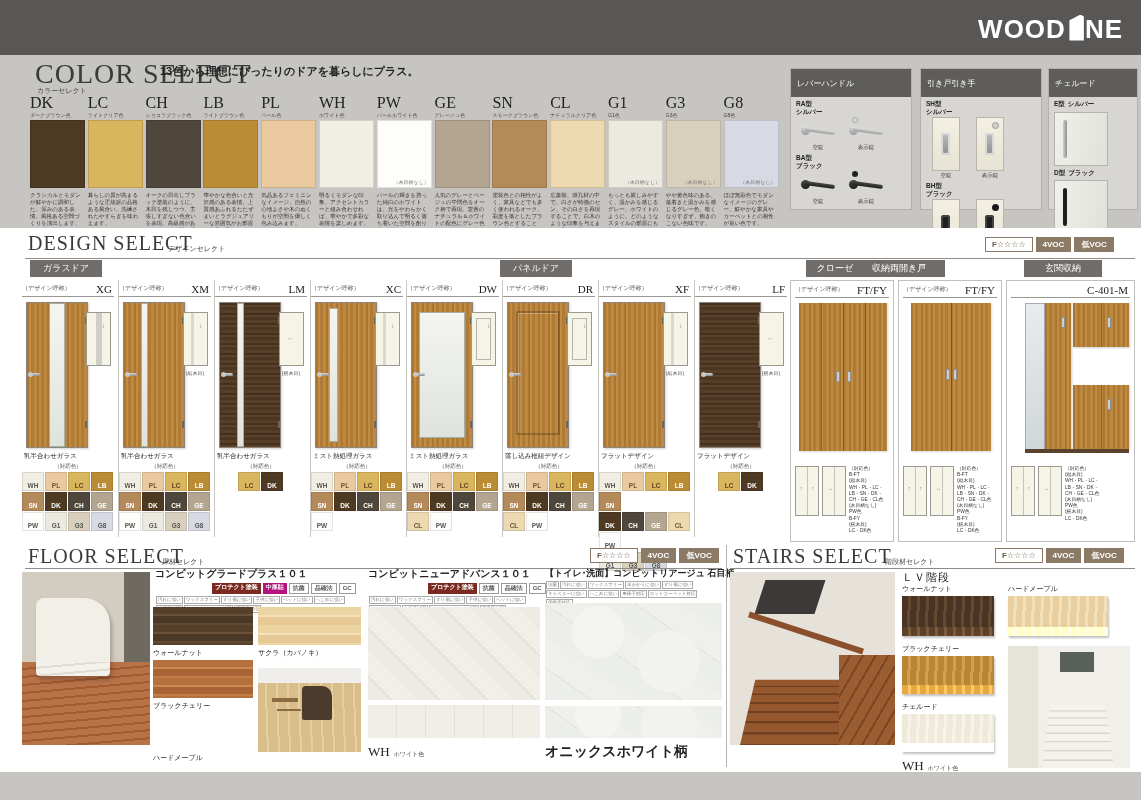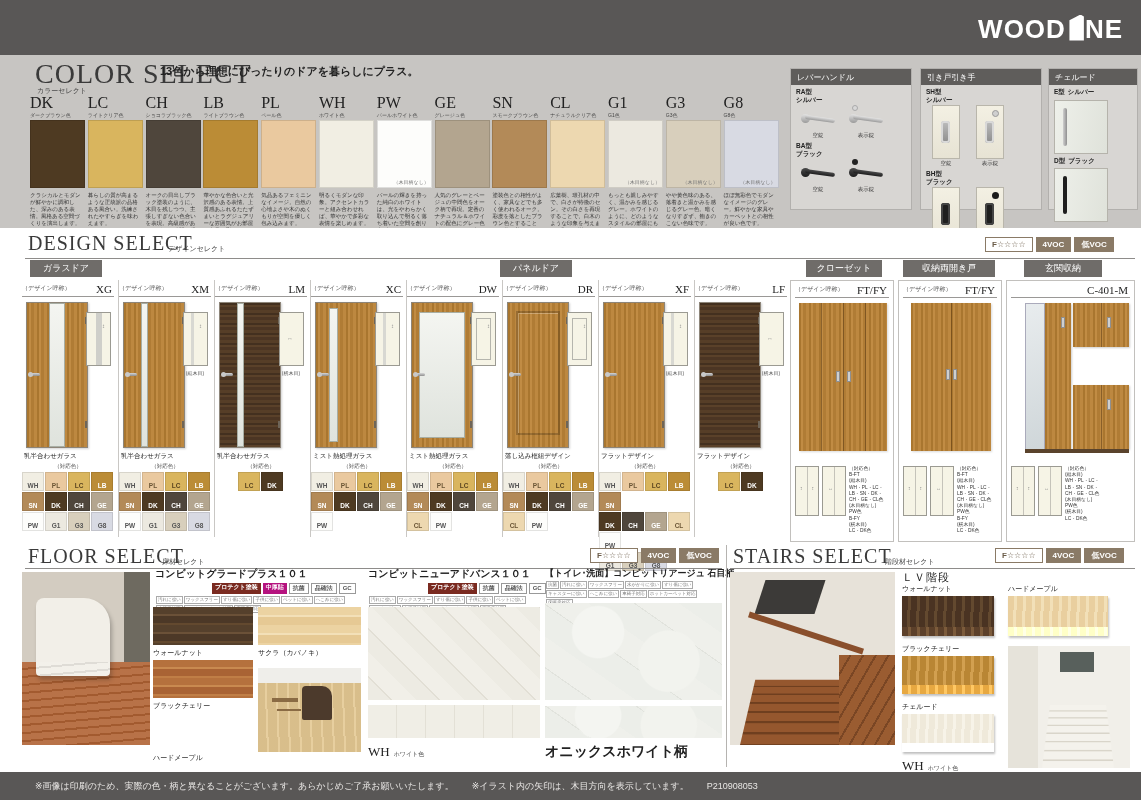--- a/index.html
+++ b/index.html
@@ -27,21 +27,21 @@
   .cs-item{position:absolute;width:55px;}
   .cs-code{font-size:16px;color:#222;line-height:16px;}
   .cs-name{font-size:5px;color:#444;margin-top:1px;white-space:nowrap;}
   .cs-swatch{width:55px;height:68px;margin-top:2px;position:relative;border:1px solid rgba(0,0,0,.12);box-sizing:border-box;}
   .grain-v{background-image:repeating-linear-gradient(90deg,rgba(60,30,0,.10) 0 2px,rgba(255,255,255,.06) 2px 4px,rgba(0,0,0,0) 4px 6px);}
   .nograin-tag{position:absolute;right:2px;bottom:2px;font-size:5px;color:#777;}
   .cs-desc{font-size:5.5px;line-height:7px;color:#333;margin-top:4px;}
 
   
   .hw-panel{position:absolute;top:68px;height:142px;background:#d8d6d3;border:1px solid #b2b0ad;box-sizing:border-box;}
-  .hw-head{height:16px;background:#5f5d5b;color:#fff;font-size:8px;display:flex;align-items:center;padding-left:6px;}
+  .hw-head{height:28px;background:#5f5d5b;color:#fff;font-size:8px;display:flex;align-items:center;padding-left:6px;}
   .hw-item{position:relative;padding:3px 4px 0 5px;}
   .hw-name{font-size:6.5px;font-weight:bold;line-height:7.5px;color:#222;}
   .hw-cells{display:flex;gap:4px;margin-top:2px;}
   .hw-cell{width:44px;text-align:center;}
   .hw-cap{font-size:5.5px;color:#333;margin-top:1px;}
   .lever{position:relative;height:26px;}
   .lever .rose{position:absolute;left:5px;top:9px;width:9px;height:9px;border-radius:50%;}
   .lever .bar{position:absolute;left:9px;top:12px;width:30px;height:4px;border-radius:2px;transform:rotate(8deg);}
   .lever .turn{position:absolute;left:8px;top:0;width:6px;height:6px;border-radius:50%;}
   .tone-silver .rose,.tone-silver .bar{background:linear-gradient(#e2e2e2,#9a9a9a);}
@@ -357,21 +357,21 @@
   <div class="rule" style="left:25px;top:258px;width:1110px;"></div>
   <div class="badge-row" style="left:985px;top:237px;">
       <span class="badge outline">F☆☆☆☆</span>
       <span class="badge solid">4VOC</span>
       <span class="badge solid">低VOC</span>
     </div>
   <div id="design-root">
       <div class="tagbar" style="left: 30px; width: 72px;">ガラスドア</div>
       <div class="tagbar" style="left: 500px; width: 72px;">パネルドア</div>
       <div class="tagbar" style="left: 806px; width: 76px;">クローゼット</div>
-      <div class="tagbar" style="left: 903px; width: 92px;">収納両開き戸</div>
+      <div class="tagbar" style="left: 853px; width: 92px;">収納両開き戸</div>
       <div class="tagbar" style="left: 1024px; width: 78px;">玄関収納</div>
       <div class="door-col" style="left: 22px; width: 92px;">
         <div class="d-labelrow">
           <span class="d-call">（デザイン呼称）</span>
           <span class="d-code serif">XG</span>
         </div>
         <div class="door wood-oak">
           <div class="glass-strip" style="left: 22px; width: 16px; top: 0px; bottom: 0px;"></div>
           <div class="handle"></div>
           <div class="hinge" style="top: 14px;"></div>
@@ -985,18 +985,13 @@
         <div class="edge" style="background: repeating-linear-gradient(92deg, rgb(239, 233, 218) 0px, rgb(239, 233, 218) 6px, rgb(247, 243, 232) 6px, rgb(247, 243, 232) 9px);"></div>
       </div>
       <div class="abs" style="left: 902px; top: 756px;"><span class="wh-code serif">WH</span><span class="wh-sub">ホワイト色</span></div>
       <div class="photo" style="left: 1008px; top: 646px; width: 122px; height: 122px; background: rgb(241, 239, 233);">
         <div style="position: absolute; left: 52px; top: 6px; width: 34px; height: 20px; background: rgb(88, 96, 92);"></div>
         <div style="position: absolute; left: 34px; top: 30px; width: 72px; height: 92px; background: repeating-linear-gradient(rgb(244, 242, 236) 0px, rgb(244, 242, 236) 10px, rgb(217, 213, 202) 10px, rgb(217, 213, 202) 12px); transform: perspective(150px) rotateX(28deg); transform-origin: center bottom;"></div>
         <div style="position: absolute; left: 0px; top: 0px; width: 30px; height: 122px; background: rgb(230, 227, 218);"></div>
       </div>
     </div>
 
-  <div id="footbar">
-    <span>※画像は印刷のため、実際の色・柄と異なることがございます。あらかじめご了承お願いいたします。</span>
-    <span>※イラスト内の矢印は、木目方向を表示しています。</span>
-    <span>P210908053</span>
-  </div>
 </div>
 
 </body></html>

